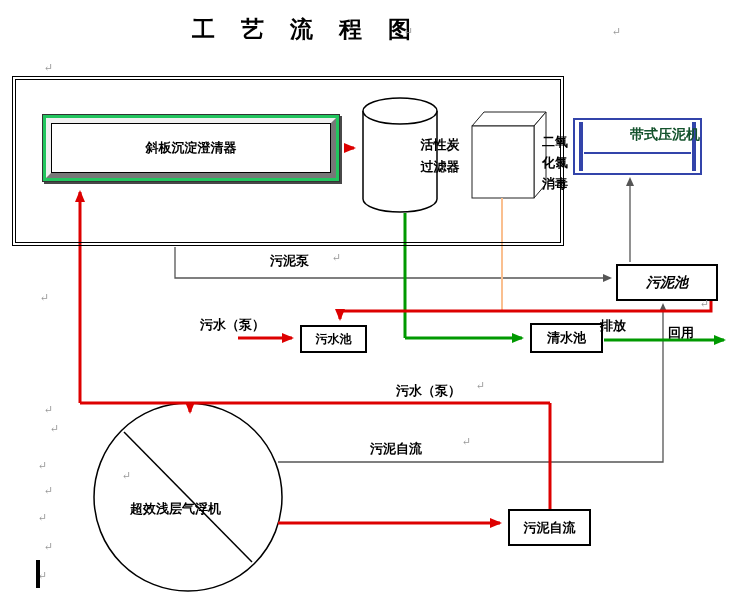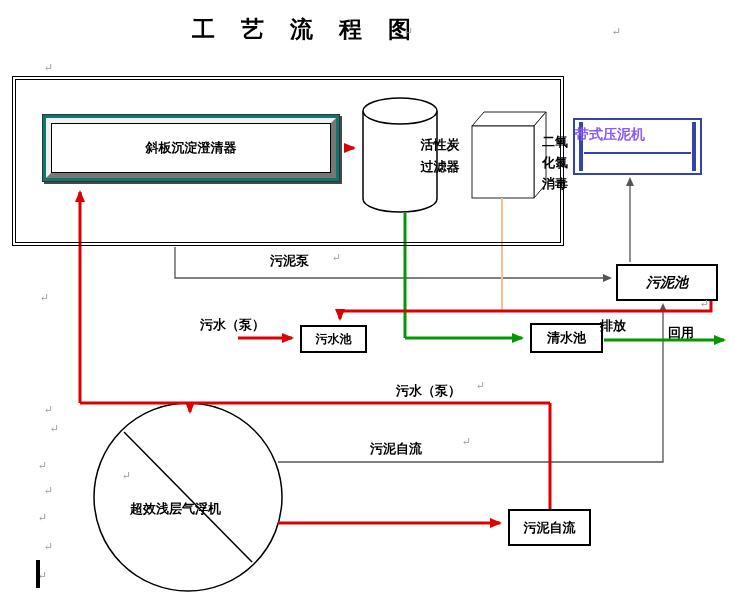--- a/index.html
+++ b/index.html
@@ -5,36 +5,36 @@
   html,body{margin:0;padding:0;background:#fff;}
   .canvas{position:relative;width:734px;height:608px;background:#fff;overflow:hidden;
           font-family:"DejaVu Serif","DejaVu Sans",serif;color:#000;}
   svg.layer{position:absolute;left:0;top:0;z-index:1;}
   .title{position:absolute;left:192px;top:14px;z-index:3;font-size:23px;font-weight:bold;
          letter-spacing:9px;white-space:nowrap;}
   .outer-frame{position:absolute;left:12px;top:76px;width:552px;height:170px;
                border:1px solid #000;z-index:2;box-sizing:border-box;}
   .outer-frame .inner{position:absolute;left:2px;top:2px;right:2px;bottom:2px;border:1px solid #000;}
   .bevel{position:absolute;left:42px;top:114px;width:298px;height:68px;z-index:2;
-         border:1px solid #333;background:#0f766e;box-sizing:border-box;padding:3px;
+         border:1px solid #333;background:#22c55e;box-sizing:border-box;padding:3px;
          box-shadow:2px 2px 0 rgba(40,40,40,.85);}
   .bevel-mid{width:100%;height:100%;box-sizing:border-box;
          border-top:5px solid #f0f0f0;border-left:5px solid #f0f0f0;
          border-bottom:5px solid #777;border-right:5px solid #777;}
   .bevel-inner{width:100%;height:100%;box-sizing:border-box;border:1px solid #000;background:#fff;
          display:flex;align-items:center;justify-content:center;font-size:13px;font-weight:bold;}
   .box{position:absolute;z-index:2;border:2px solid #000;background:#fff;box-sizing:border-box;
        display:flex;align-items:center;justify-content:center;font-size:14px;font-weight:bold;}
   .bluebox{position:absolute;left:573px;top:118px;width:129px;height:57px;z-index:2;
        border:2px solid #3344aa;background:#fff;box-sizing:border-box;}
   .bluebox .bar-l{position:absolute;left:4px;top:2px;bottom:2px;width:4px;background:#3344aa;}
   .bluebox .bar-r{position:absolute;right:4px;top:2px;bottom:2px;width:4px;background:#3344aa;}
   .bluebox .hline{position:absolute;left:9px;right:9px;top:32px;height:2px;background:#3344aa;}
-  .bluebox .txt{position:absolute;left:0;right:0;top:6px;text-align:left;
-       font-size:14px;font-weight:bold;color:#8b5cf6;}
+  .bluebox .txt{position:absolute;left:0;right:0;top:6px;text-align:right;
+       font-size:14px;font-weight:bold;color:#14532d;}
   .shape-label{position:absolute;z-index:3;font-size:13px;font-weight:bold;text-align:center;margin-left:40px;}
   .lbl{position:absolute;z-index:3;font-size:13px;font-weight:bold;white-space:nowrap;}
   .pmark{position:absolute;z-index:3;color:#999;font-size:11px;line-height:11px;}
   .cursor{position:absolute;left:36px;top:560px;width:4px;height:28px;background:#000;z-index:3;}
 </style>
 </head>
 <body>
 
 <div class="canvas">
 

